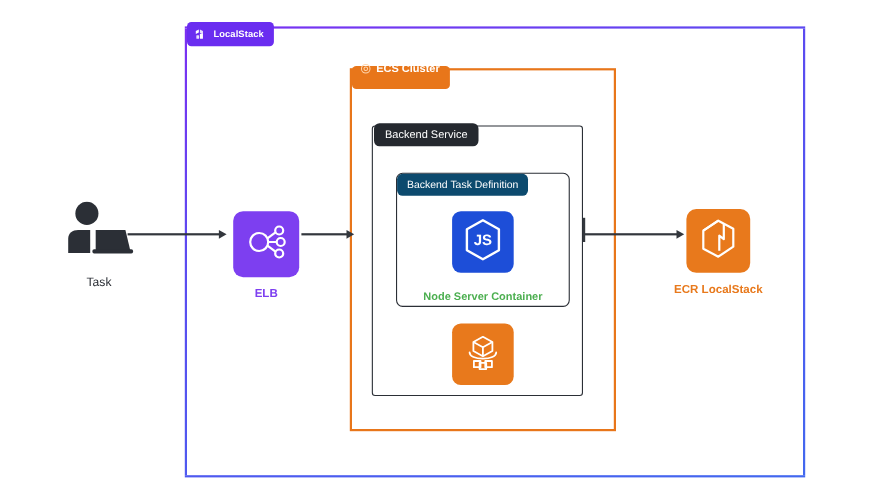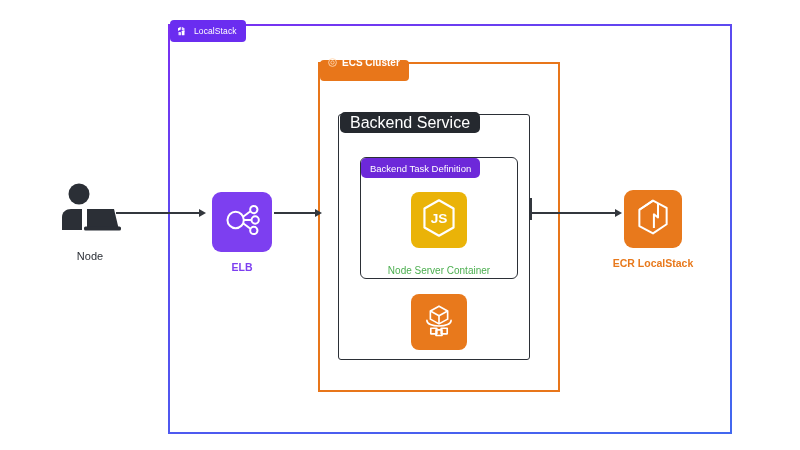--- a/index.html
+++ b/index.html
@@ -24,21 +24,21 @@
     position: absolute;
     left: 170px; top: 20px;
     height: 22px;
     display: flex; align-items: center; gap: 5px;
     background: #6a2df0;
     border-radius: 4px;
     padding: 0 9px 0 7px;
     z-index: 6;
   }
   .localstack-badge .ls-text {
-    color: #ffffff; font-size: 8.5px; font-weight: 400;
+    color: #ffffff; font-size: 8.5px; font-weight: 700;
     letter-spacing: .1px; white-space: nowrap;
   }
   .ls-logo { width: 12px; height: 12px; display:block; }
 
   
   .ecs-frame {
     position: absolute;
     left: 318px; top: 62px;
     width: 242px; height: 330px;
     border: 2px solid #e8761a;
@@ -71,37 +71,37 @@
   .svc-badge {
     position: absolute;
     left: 340px; top: 112px;
     height: 21px;
     display: flex; align-items: center;
     background: #25292f;
     border-radius: 5px;
     padding: 0 10px;
     z-index: 6;
   }
-  .svc-badge span { color:#fff; font-size:16px; font-weight:500; white-space:nowrap; }
+  .svc-badge span { color:#fff; font-size:10px; font-weight:500; white-space:nowrap; }
 
   
   .task-frame {
     position: absolute;
     left: 360px; top: 157px;
     width: 158px; height: 122px;
     border: 1.4px solid #2b2f36;
     border-radius: 6px;
     background: transparent;
   }
   .task-badge {
     position: absolute;
     left: 361px; top: 158px;
     height: 20px;
     display: flex; align-items: center;
-    background: #6d28d9;
+    background: #0c4a6e;
     border-radius: 5px;
     padding: 0 9px;
     z-index: 6;
   }
   .task-badge span { color:#fff; font-size:9.5px; font-weight:500; white-space:nowrap; }
 
   
   .node { position: absolute; display:flex; flex-direction:column; align-items:center; }
   .node-tile { border-radius: 9px; display:flex; align-items:center; justify-content:center; }
   .node-label { margin-top: 9px; font-size: 10.5px; font-weight: 600; white-space: nowrap; }
@@ -110,23 +110,23 @@
   .user-node { left: 48px; top: 183px; width: 84px; }
   .user-node .node-label { color:#2b2f36; font-weight:400; font-size:11px; margin-top:11px; }
 
   
   .elb-node { left: 210px; top: 192px; width: 64px; }
   .elb-node .node-tile { width: 60px; height: 60px; background:#7d3ff0; }
   .elb-node .node-label { color:#7d3ff0; }
 
   
   .nodejs-node { left: 411px; top: 192px; width: 56px; }
-  .nodejs-node .node-tile { width: 56px; height: 56px; background:#eab308; border-radius: 8px; }
+  .nodejs-node .node-tile { width: 56px; height: 56px; background:#1d4ed8; border-radius: 8px; }
   .nodejs-node .node-label {
-    color:#4caf50; font-size:10px; font-weight:400;
+    color:#4caf50; font-size:10px; font-weight:700;
     position:absolute; top:64px; left:50%; transform:translateX(-50%);
   }
 
   
   .task-icon-node { left: 411px; top: 294px; width: 56px; }
   .task-icon-node .node-tile { width: 56px; height: 56px; background:#e8791c; border-radius: 8px; }
 
   
   .ecr-node { left: 624px; top: 190px; width: 58px; }
   .ecr-node .node-tile { width: 58px; height: 58px; background:#e8791c; }
@@ -192,21 +192,21 @@
 
   <div class="node user-node">
     <span>
       <svg width="64" height="52" viewBox="0 0 64 52" aria-hidden="true">
         <circle cx="21" cy="11" r="10.5" fill="#2b2f36"></circle>
         <path d="M4 47 L4 34 C4 29 8 26 13 26 L24 26 L24 47 Z" fill="#2b2f36"></path>
         <path d="M29 26 L56 26 L61 47 L29 47 Z" fill="#2b2f36"></path>
         <rect x="26" y="43.5" width="37" height="4" rx="1.6" fill="#2b2f36"></rect>
       </svg>
     </span>
-    <span class="node-label">Node</span>
+    <span class="node-label">Task</span>
   </div>
 
   <div class="node elb-node">
     <div class="node-tile">
       <span>
         <svg width="40" height="40" viewBox="0 0 44 44" aria-hidden="true">
           <g fill="none" stroke="#ffffff" stroke-width="2.2">
             <circle cx="15" cy="22" r="9"></circle>
             <circle cx="35" cy="10.5" r="4"></circle>
             <circle cx="36.5" cy="22" r="4"></circle>

